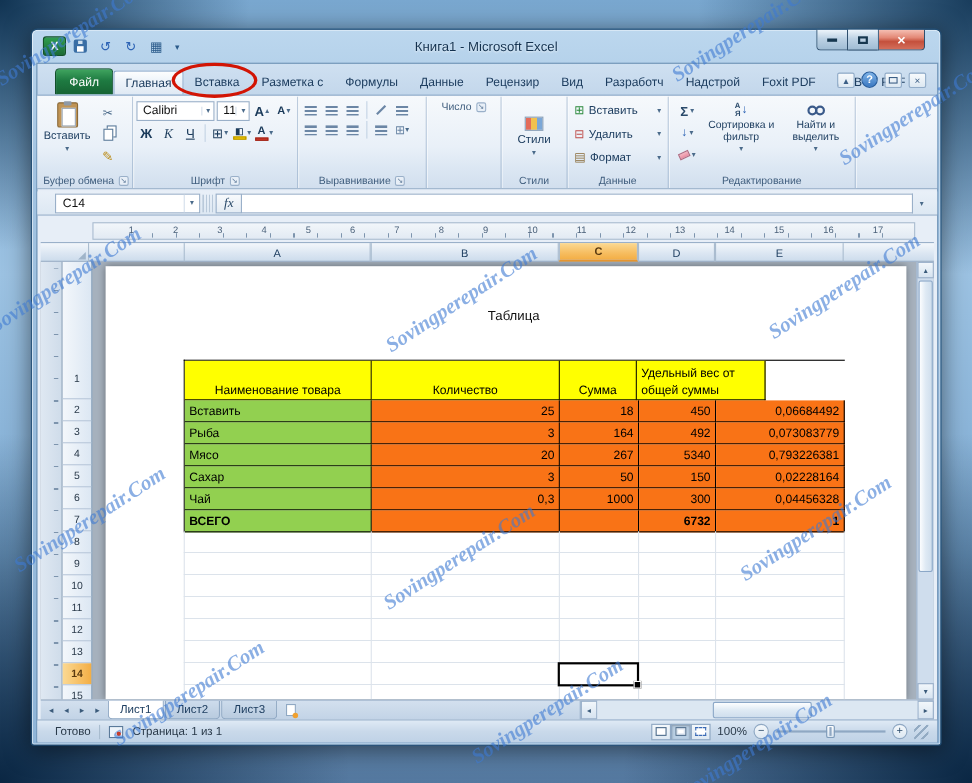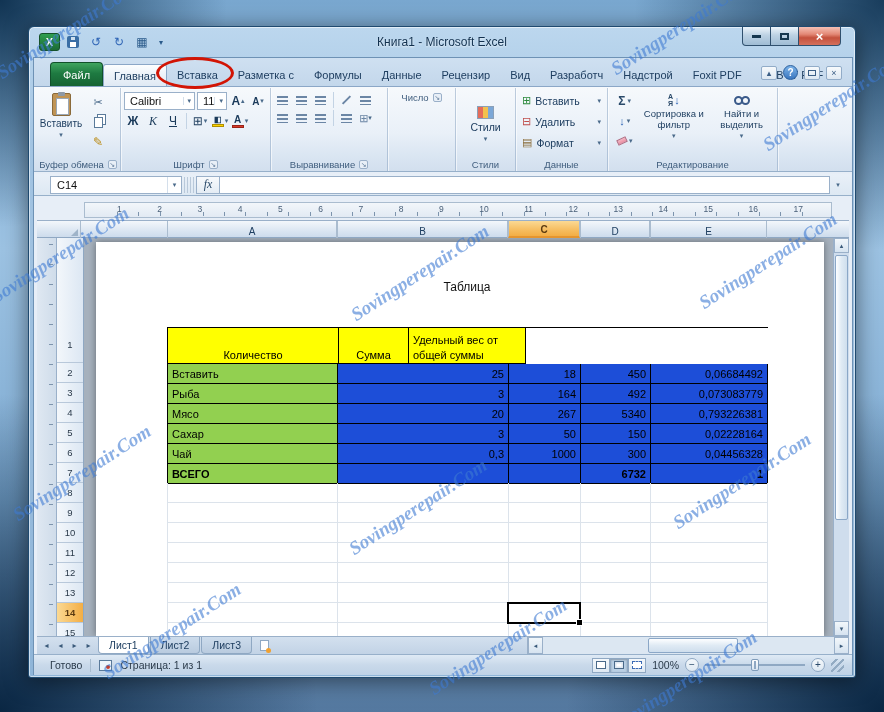--- a/index.html
+++ b/index.html
@@ -165,21 +165,21 @@
   .rh7{top:225px}.rh8{top:245px}.rh9{top:265px}.rh10{top:285px}.rh11{top:305px}.rh12{top:325px}
   .rh13{top:345px}.rh14{top:365px}.rh15{top:385px}
   .rh.hl { background:linear-gradient(90deg,#fbd993,#f3ae45); font-weight:bold; color:#5a3a10; }
   .canvas { position:absolute; left:47px; top:0; right:16px; height:100%; }
   .page { position:absolute; left:12px; top:4px; width:728px; height:394px; background:#fff;
     box-shadow:0 0 7px rgba(0,0,0,.4); }
   .page-title { position:absolute; left:71px; width:600px; top:38px; text-align:center; font-size:12px; color:#111; }
   .xtable { position:absolute; left:71px; top:85px; width:601px; border-top:1px solid #000; border-left:1px solid #000; }
   .xrow { display:flex; }
   .xc { border-right:1px solid #000; border-bottom:1px solid #000; font-size:11px; color:#000; height:20px;
-    display:flex; align-items:center; padding:0 4px; background:#1d4ed8; overflow:hidden; }
+    display:flex; align-items:center; padding:0 4px; background:#f97316; overflow:hidden; }
   .xrow.head .xc { height:36px; background:var(--table_header_yellow); align-items:flex-end; justify-content:center; padding-bottom:2px; }
   .xrow.head .thE { justify-content:flex-start; text-align:left; line-height:1.3; padding-bottom:1px; }
   .c1{width:170px}.c2{width:171px}.c3{width:72px}.c4{width:70px}.c5{width:117px}
   .green { background:var(--table_row_green); }
   .num { justify-content:flex-end; }
   .xrow.total .xc { font-weight:bold; }
   .gridlines { position:absolute; left:71px; top:241px; width:601px; height:153px;
     background-image:repeating-linear-gradient(180deg,transparent 0 19px,#dce3eb 19px 20px); }
   .gv { position:absolute; top:0; bottom:0; width:1px; background:#dce3eb; }
   .gv1{left:0}.gv2{left:170px}.gv3{left:341px}.gv4{left:413px}.gv5{left:483px}.gv6{left:600px}
@@ -558,20 +558,21 @@
         <div class="rh rh12">12</div>
         <div class="rh rh13">13</div>
         <div class="rh rh14 hl">14</div>
         <div class="rh rh15">15</div>
       </div>
       <div class="canvas">
         <div class="page">
           <div class="page-title">Таблица</div>
           <div class="xtable">
             <div class="xrow head">
+              <div class="xc c1">Наименование товара</div>
               <div class="xc c2">Количество</div>
               <div class="xc c4">Сумма</div>
               <div class="xc c5 thE">Удельный вес от общей суммы</div>
             </div>
             <div class="xrow">
               <div class="xc c1 green">Вставить</div>
               <div class="xc c2 num">25</div>
               <div class="xc c3 num">18</div>
               <div class="xc c4 num">450</div>
               <div class="xc c5 num">0,06684492</div>

